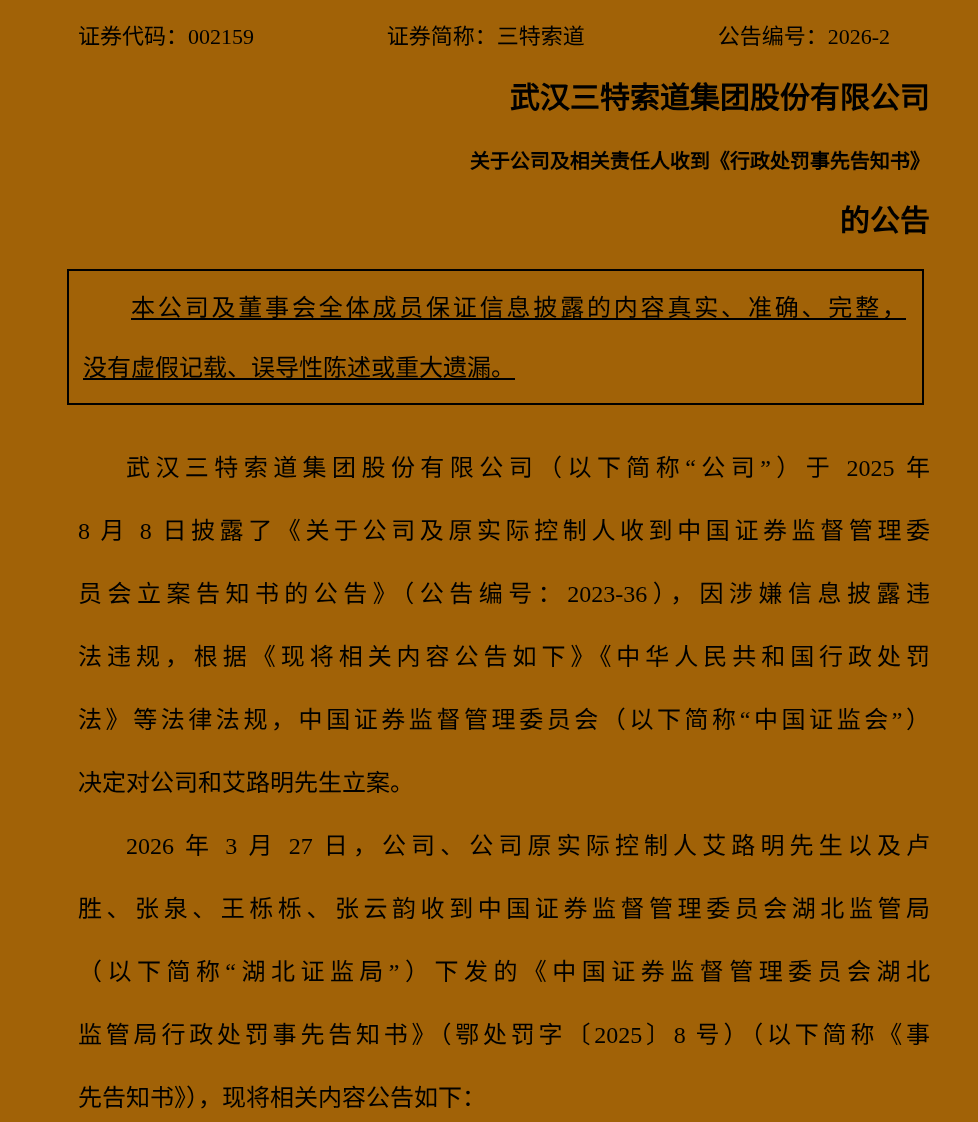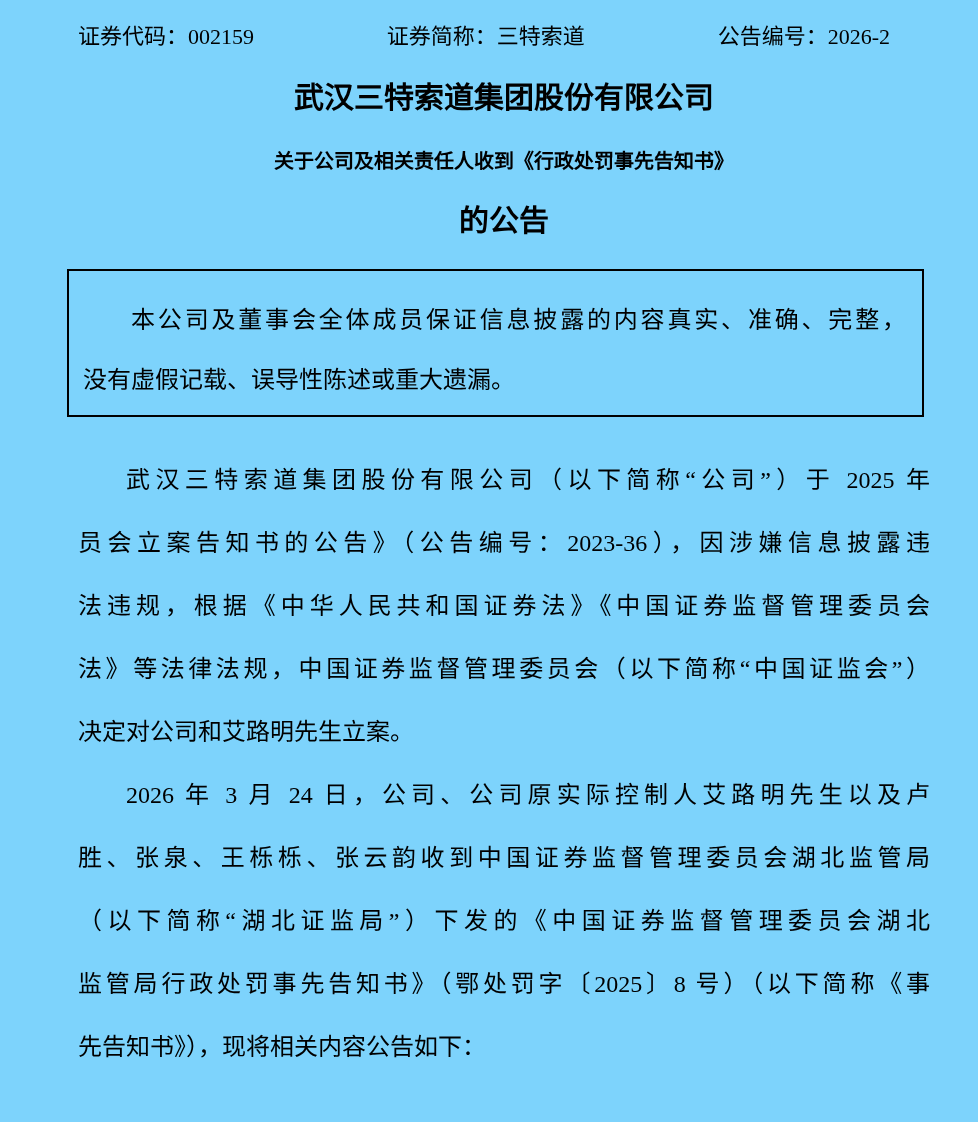--- a/index.html
+++ b/index.html
@@ -5,61 +5,62 @@
   html, body {
     margin: 0;
     padding: 0;
     background: #ffffff;
   }
   .page {
     position: relative;
     width: 978px;
     height: 1122px;
     margin: 0 auto;
-    background: #7dd3fc;
+    background: #a16207;
     color: #000000;
     overflow: hidden;
     box-sizing: border-box;
     padding: 22px 48px 0 78px;
     font-family: "Liberation Serif", "DejaVu Serif", serif;
   }
   .header-row {
     display: flex;
     justify-content: space-between;
     align-items: baseline;
     font-size: 22px;
     line-height: 30px;
     padding-right: 40px;
     white-space: nowrap;
   }
   .titles {
-    text-align: center;
+    text-align: right;
     font-weight: bold;
   }
   .title-company {
     font-size: 30px;
     line-height: 36px;
     margin-top: 28px;
   }
   .title-subject {
     font-size: 20px;
     line-height: 36px;
     margin-top: 27px;
   }
   .title-suffix {
     font-size: 30px;
     line-height: 36px;
     margin-top: 24px;
   }
   .notice-box {
     border: 2px solid #000000;
     margin: 30px 6px 0 -11px;
-    padding: 19px 16px 5px 14px;
+    padding: 7px 16px 5px 14px;
     font-size: 24px;
     line-height: 60px;
+    text-decoration: underline;
   }
   .box-line {
     text-align: justify;
   }
   .body-text {
     margin-top: 32px;
     font-size: 24px;
   }
   .body-line {
     height: 63px;
@@ -97,24 +98,25 @@
     <div class="title-suffix">的公告</div>
   </div>
 
   <div class="notice-box">
     <div class="box-line full first">本公司及董事会全体成员保证信息披露的内容真实、准确、完整，</div>
     <div class="box-line last-line">没有虚假记载、误导性陈述或重大遗漏。</div>
   </div>
 
   <div class="body-text">
     <div class="body-line full first">武汉三特索道集团股份有限公司（以下简称“公司”）于 2025 年</div>
+    <div class="body-line full">8 月 8 日披露了《关于公司及原实际控制人收到中国证券监督管理委</div>
     <div class="body-line full">员会立案告知书的公告》（公告编号：2023-36），因涉嫌信息披露违</div>
-    <div class="body-line full">法违规，根据《中华人民共和国证券法》《中国证券监督管理委员会</div>
+    <div class="body-line full">法违规，根据《现将相关内容公告如下》《中华人民共和国行政处罚</div>
     <div class="body-line full">法》等法律法规，中国证券监督管理委员会（以下简称“中国证监会”）</div>
     <div class="body-line last-line">决定对公司和艾路明先生立案。</div>
-    <div class="body-line full first">2026 年 3 月 24 日，公司、公司原实际控制人艾路明先生以及卢</div>
+    <div class="body-line full first">2026 年 3 月 27 日，公司、公司原实际控制人艾路明先生以及卢</div>
     <div class="body-line full">胜、张泉、王栎栎、张云韵收到中国证券监督管理委员会湖北监管局</div>
     <div class="body-line full">（以下简称“湖北证监局”）下发的《中国证券监督管理委员会湖北</div>
     <div class="body-line full">监管局行政处罚事先告知书》（鄂处罚字〔2025〕8 号）（以下简称《事</div>
     <div class="body-line last-line">先告知书》），现将相关内容公告如下：</div>
   </div>
 
 </div>
 
 </body></html>

